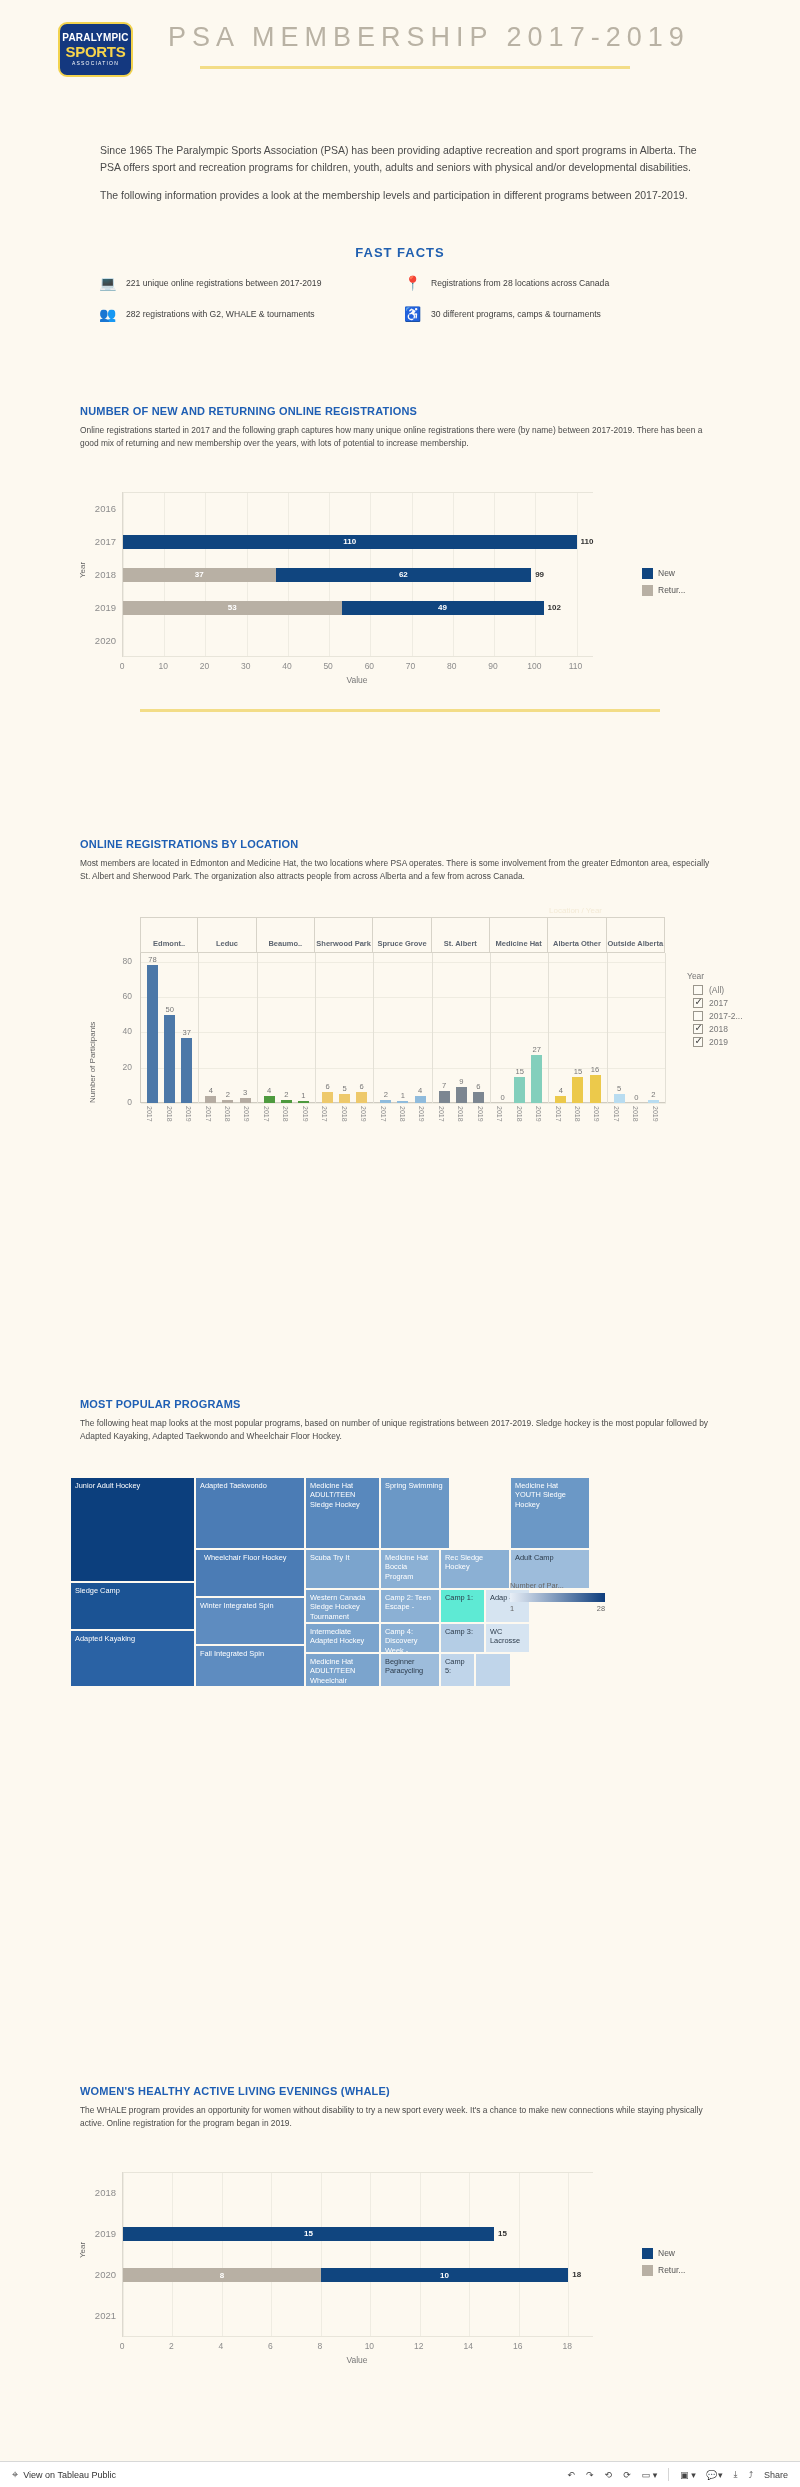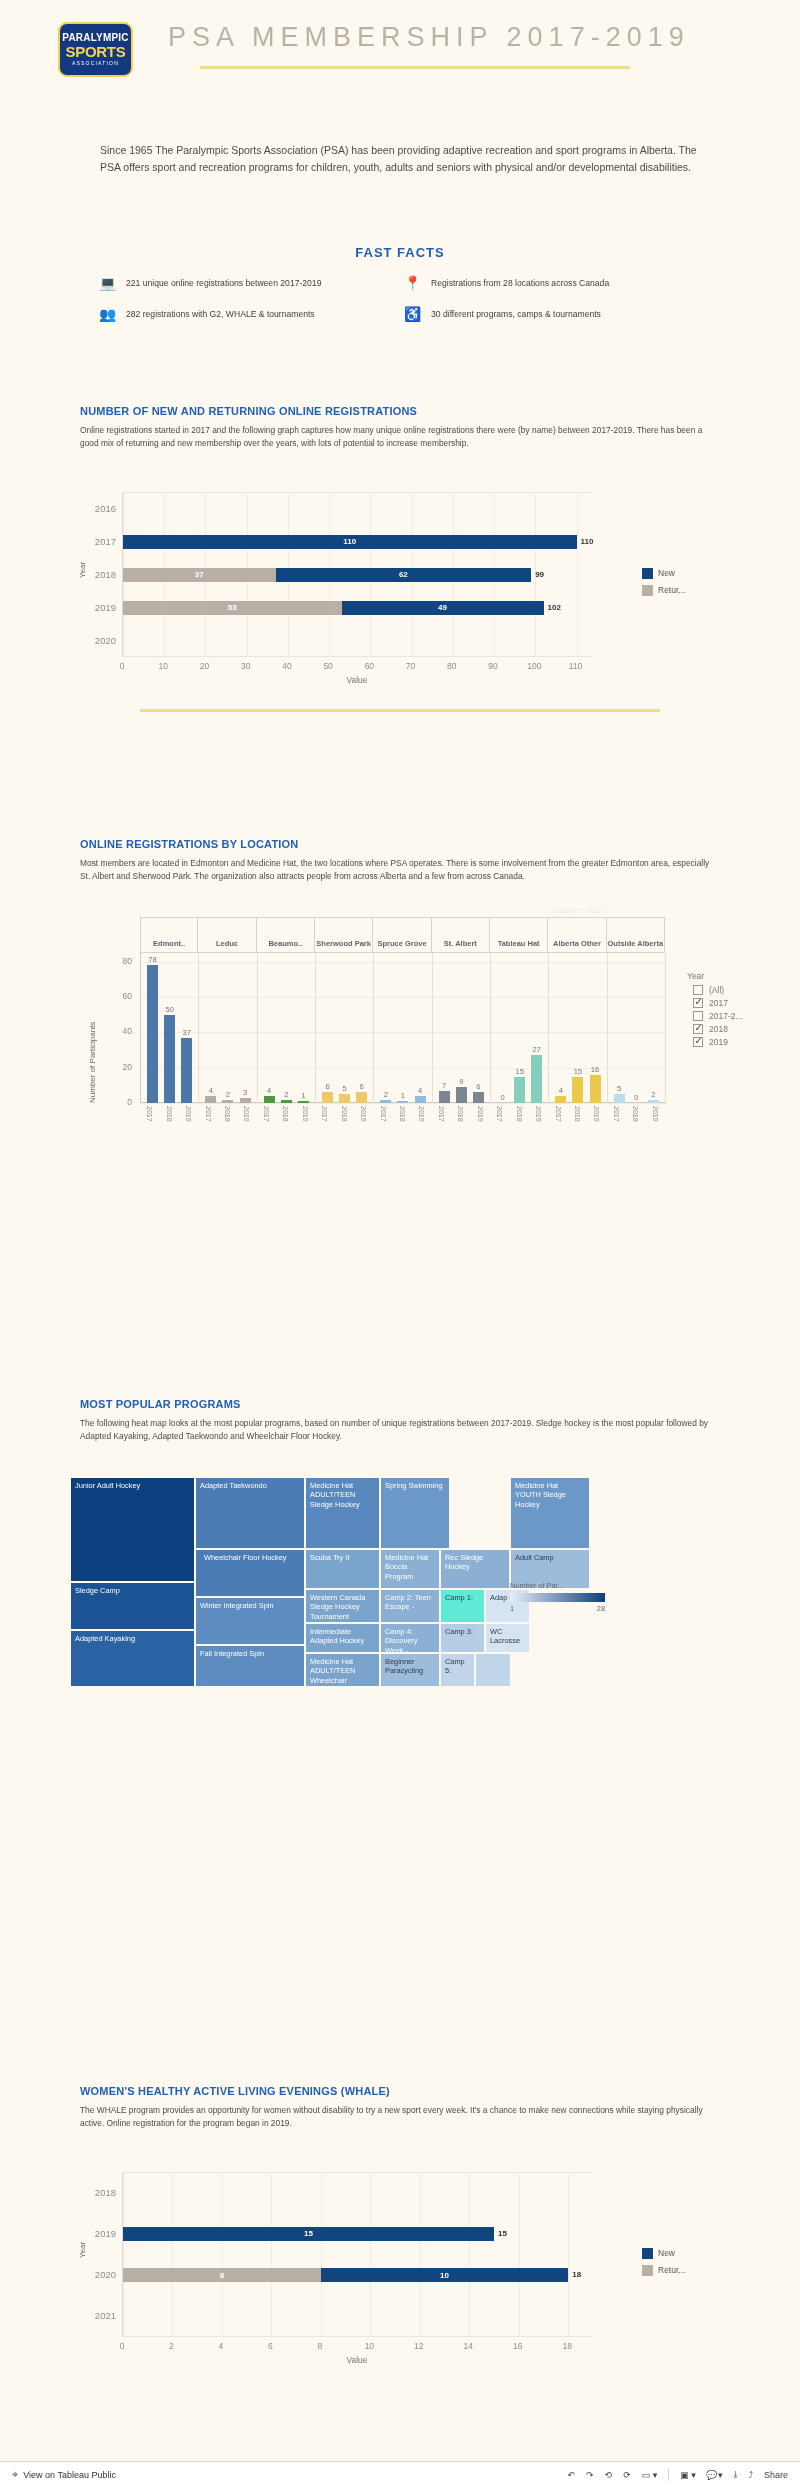--- a/index.html
+++ b/index.html
@@ -102,20 +102,21 @@
       <div class="l1">PARALYMPIC</div>
       <div class="l2">SPORTS</div>
       <div class="l3">ASSOCIATION</div>
     </div>
     <div class="title">PSA MEMBERSHIP 2017-2019</div>
     <div class="title-rule"></div>
   </div>
 
   <div class="intro">
     <p>Since 1965 The Paralympic Sports Association (PSA) has been providing adaptive recreation and sport programs in Alberta. The PSA offers sport and recreation programs for children, youth, adults and seniors with physical and/or developmental disabilities.</p>
+    <p>The following information provides a look at the membership levels and participation in different programs between 2017-2019.</p>
   </div>
 
   <div class="facts-wrap">
     <div class="facts-title">FAST FACTS</div>
     <div class="facts-grid" id="facts-grid">
         <div class="fact">
           <span class="ic">💻</span>
           <span class="tx">221 unique online registrations between 2017-2019</span>
         </div>
         <div class="fact">
@@ -207,21 +208,21 @@
     <div class="sec-body">Most members are located in Edmonton and Medicine Hat, the two locations where PSA operates. There is some involvement from the greater Edmonton area, especially St. Albert and Sherwood Park. The organization also attracts people from across Alberta and a few from across Canada.</div>
     <div class="loc-wrap" id="loc-wrap">
         <div class="loc-title" style="position: absolute; right: 118px; top: -11px; font-size: 8px; color: rgb(243, 234, 214);">Location / Year</div>
         <div style="position: absolute; left: 60px; top: 0px; width: 525px; height: 36px; display: flex; border-top: 1px solid rgb(215, 211, 200); border-bottom: 1px solid rgb(215, 211, 200);">
           <div class="loc-hcell" style="width: 58.3333px; border-right: 1px solid rgb(215, 211, 200); display: flex; align-items: flex-end; justify-content: center; padding-bottom: 3px; font-size: 7.5px; font-weight: bold; color: rgb(93, 101, 112); text-align: center; line-height: 1.15; border-left: 1px solid rgb(215, 211, 200);">Edmont..</div>
           <div class="loc-hcell" style="width: 58.3333px; border-right: 1px solid rgb(215, 211, 200); display: flex; align-items: flex-end; justify-content: center; padding-bottom: 3px; font-size: 7.5px; font-weight: bold; color: rgb(93, 101, 112); text-align: center; line-height: 1.15;">Leduc</div>
           <div class="loc-hcell" style="width: 58.3333px; border-right: 1px solid rgb(215, 211, 200); display: flex; align-items: flex-end; justify-content: center; padding-bottom: 3px; font-size: 7.5px; font-weight: bold; color: rgb(93, 101, 112); text-align: center; line-height: 1.15;">Beaumo..</div>
           <div class="loc-hcell" style="width: 58.3333px; border-right: 1px solid rgb(215, 211, 200); display: flex; align-items: flex-end; justify-content: center; padding-bottom: 3px; font-size: 7.5px; font-weight: bold; color: rgb(93, 101, 112); text-align: center; line-height: 1.15;">Sherwood Park</div>
           <div class="loc-hcell" style="width: 58.3333px; border-right: 1px solid rgb(215, 211, 200); display: flex; align-items: flex-end; justify-content: center; padding-bottom: 3px; font-size: 7.5px; font-weight: bold; color: rgb(93, 101, 112); text-align: center; line-height: 1.15;">Spruce Grove</div>
           <div class="loc-hcell" style="width: 58.3333px; border-right: 1px solid rgb(215, 211, 200); display: flex; align-items: flex-end; justify-content: center; padding-bottom: 3px; font-size: 7.5px; font-weight: bold; color: rgb(93, 101, 112); text-align: center; line-height: 1.15;">St. Albert</div>
-          <div class="loc-hcell" style="width: 58.3333px; border-right: 1px solid rgb(215, 211, 200); display: flex; align-items: flex-end; justify-content: center; padding-bottom: 3px; font-size: 7.5px; font-weight: bold; color: rgb(93, 101, 112); text-align: center; line-height: 1.15;">Tableau Hat</div>
+          <div class="loc-hcell" style="width: 58.3333px; border-right: 1px solid rgb(215, 211, 200); display: flex; align-items: flex-end; justify-content: center; padding-bottom: 3px; font-size: 7.5px; font-weight: bold; color: rgb(93, 101, 112); text-align: center; line-height: 1.15;">Medicine Hat</div>
           <div class="loc-hcell" style="width: 58.3333px; border-right: 1px solid rgb(215, 211, 200); display: flex; align-items: flex-end; justify-content: center; padding-bottom: 3px; font-size: 7.5px; font-weight: bold; color: rgb(93, 101, 112); text-align: center; line-height: 1.15;">Alberta Other</div>
           <div class="loc-hcell" style="width: 58.3333px; border-right: 1px solid rgb(215, 211, 200); display: flex; align-items: flex-end; justify-content: center; padding-bottom: 3px; font-size: 7.5px; font-weight: bold; color: rgb(93, 101, 112); text-align: center; line-height: 1.15;">Outside Alberta</div>
         </div>
         <div style="position: absolute; left: 60px; top: 36px; width: 525px; height: 150px; border-left: 1px solid rgb(207, 203, 193); border-bottom: 1px solid rgb(207, 203, 193);">
           <div style="position: absolute; left: 0px; width: 525px; top: 150px; height: 1px; background: rgb(239, 236, 225);"></div>
           <div style="position: absolute; left: 0px; width: 525px; top: 114.706px; height: 1px; background: rgb(239, 236, 225);"></div>
           <div style="position: absolute; left: 0px; width: 525px; top: 79.4118px; height: 1px; background: rgb(239, 236, 225);"></div>
           <div style="position: absolute; left: 0px; width: 525px; top: 44.1176px; height: 1px; background: rgb(239, 236, 225);"></div>
           <div style="position: absolute; left: 0px; width: 525px; top: 8.82353px; height: 1px; background: rgb(239, 236, 225);"></div>
           <div style="position: absolute; left: 0px; width: 58.3333px; top: 0px; height: 150px; border-right: 1px solid rgb(227, 224, 214); display: flex; align-items: flex-end; justify-content: space-evenly;">

